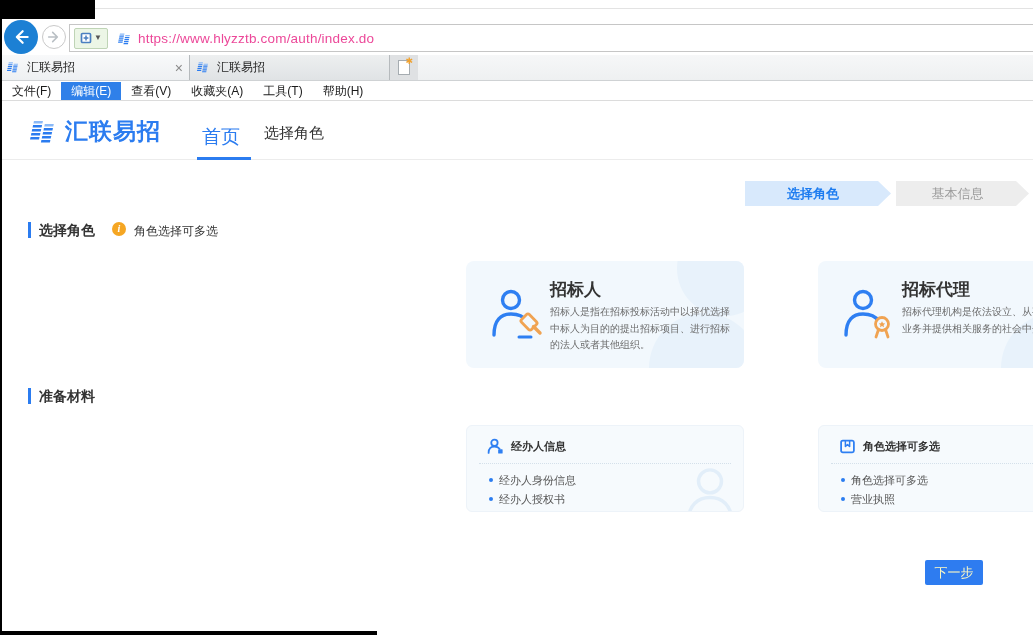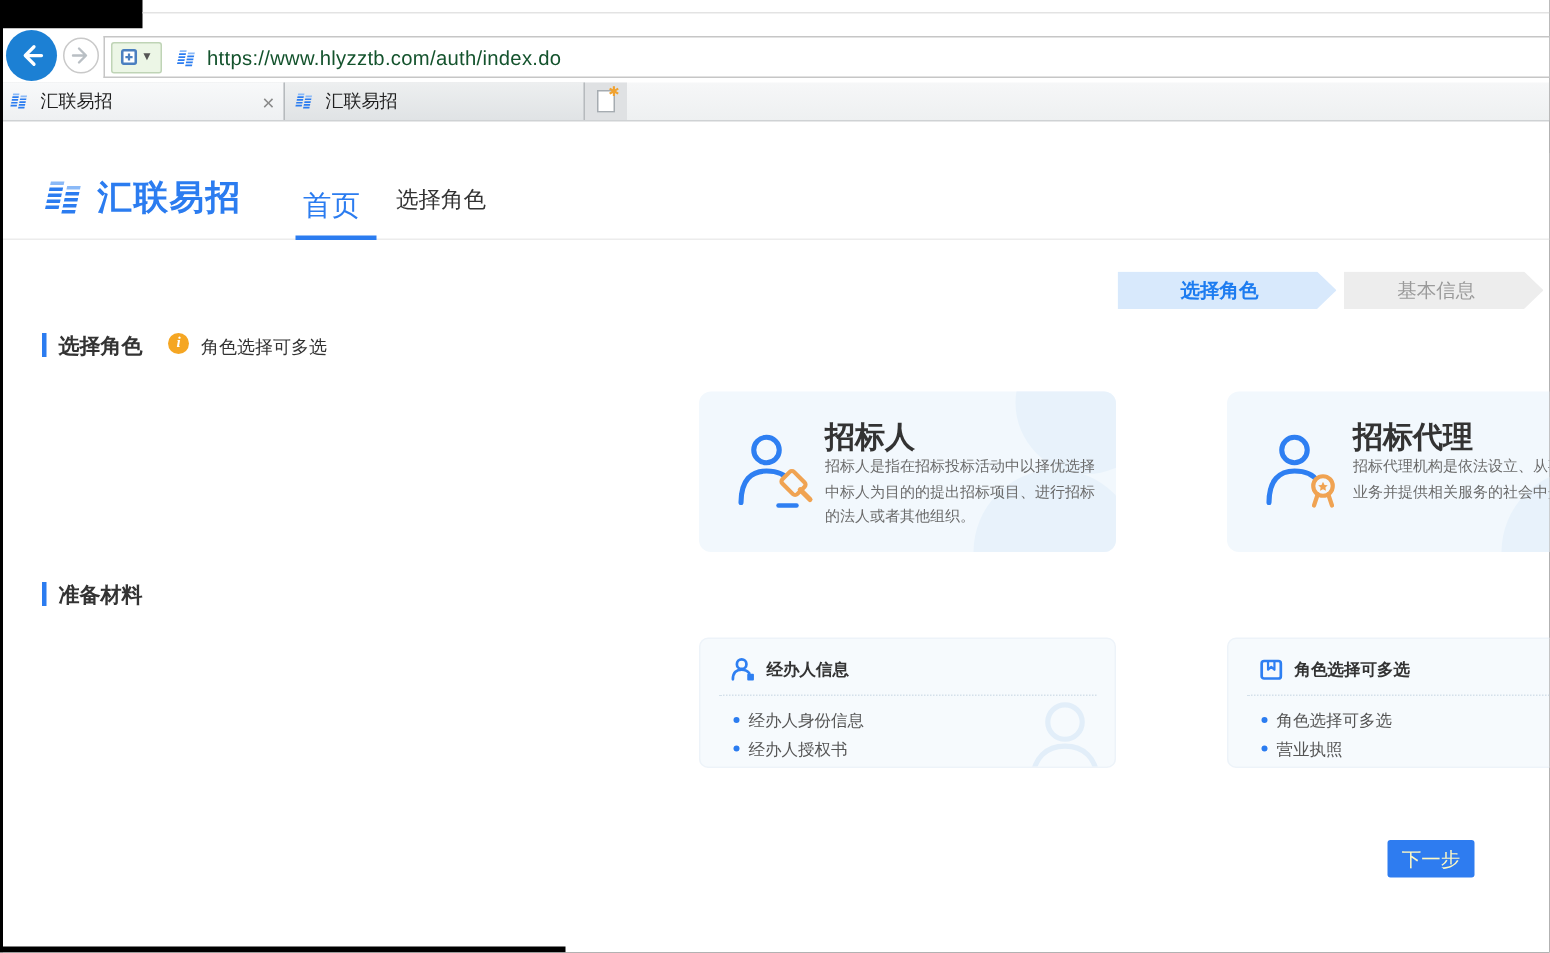--- a/index.html
+++ b/index.html
@@ -18,21 +18,21 @@
               background:#1c80d4; display:flex; align-items:center; justify-content:center; }
   .btn-fwd  { position:absolute; left:42px; top:6px; width:24px; height:24px; border-radius:50%;
               background:#fff; border:1px solid #c9c9c9; display:flex; align-items:center; justify-content:center; }
   .addressbar { position:absolute; left:69px; top:5px; right:0; height:28px; background:#fff;
                 border:1px solid #c6c6c6; border-right:none; display:flex; align-items:center; }
   .compat { margin-left:4px; width:34px; height:21px; background:#ecf6e6; border:1px solid #bfd4b6;
             border-radius:2px; display:flex; align-items:center; justify-content:center; gap:2px; }
   .caret { font-size:8px; color:#555; line-height:1; }
   .favicon { display:inline-flex; width:15px; height:15px; }
   .addr-favicon { margin-left:9px; }
-  .url-text { margin-left:6px; font-size:13.5px; color:#14532d; letter-spacing:.2px; white-space:nowrap; }
+  .url-text { margin-left:6px; font-size:13.5px; color:#ec4899; letter-spacing:.2px; white-space:nowrap; }
   .tabrow { position:absolute; left:0; top:55px; width:1033px; height:26px;
             background:linear-gradient(#f6f7f8,#eef0f1); border-bottom:1px solid #cfd2d4; }
   .tabstrip { position:absolute; left:0; top:0; width:418px; height:25px; background:#dfe1e3; display:flex; }
   .tab { height:25px; display:flex; align-items:center; padding:0 6px; border-right:1px solid #b6babd; }
   .tab.active { width:190px; background:linear-gradient(#f8f9fa,#eef0f2); }
   .tab.inactive { width:200px; background:linear-gradient(#edeff0,#e0e3e5); }
   .tab-label { margin-left:6px; font-size:12px; color:#1f1f1f; white-space:nowrap; overflow:hidden; flex:1; }
   .tab-close { margin-left:4px; color:#8a8a8a; font-size:14px; line-height:1; }
   .newtab { width:27px; height:25px; display:flex; align-items:center; justify-content:center; position:relative; }
   .newtab-page { width:12px; height:15px; background:#fff; border:1px solid #a6acb1; }
@@ -57,21 +57,21 @@
   .sec-bar { position:absolute; width:3px; height:16px; background:#2b7cf0; }
   .sec-title { position:absolute; font-size:14px; font-weight:bold; color:#333; }
   .info-dot { position:absolute; width:14px; height:14px; border-radius:50%; background:#f5a623; color:#fff;
               font-size:10px; font-style:italic; font-weight:bold; text-align:center; line-height:14px;
               font-family:"Liberation Serif","DejaVu Serif",serif; }
   .sec-hint { position:absolute; font-size:12px; color:#333; }
   .rolecard { position:absolute; top:261px; width:278px; height:107px; background:#f2f8fd; border-radius:8px; overflow:hidden; }
   .rolecard .deco1 { position:absolute; right:-28px; top:-40px; width:95px; height:95px; border-radius:50%; background:#e8f2fb; }
   .rolecard .deco2 { position:absolute; right:-15px; bottom:-55px; width:110px; height:110px; border-radius:50%; background:#e8f2fb; }
   .rolecard .ric { position:absolute; left:24px; top:26px; }
-  .rolecard .rtitle { position:absolute; left:84px; top:17px; font-size:20px; font-weight:bold; color:#333; }
+  .rolecard .rtitle { position:absolute; left:84px; top:17px; font-size:17px; font-weight:bold; color:#333; }
   .rolecard .rdesc { position:absolute; left:84px; top:43px; width:186px; font-size:10px; color:#6b6b6b; line-height:16.5px; white-space:nowrap; }
   .matcard { position:absolute; top:425px; width:278px; height:87px; background:#f6fafd; border:1px solid #edf3f9; border-radius:6px; overflow:hidden; }
   .matcard .mic { position:absolute; left:20px; top:12px; }
   .matcard .mtitle { position:absolute; left:44px; top:13px; font-size:11px; font-weight:bold; color:#333; }
   .matcard .mdivider { position:absolute; left:12px; right:12px; top:37px; border-top:1px dotted #d4e0ea; }
   .matcard .mitem { position:absolute; left:32px; font-size:11px; color:#555; }
   .matcard .mdot { position:absolute; left:22px; width:4px; height:4px; border-radius:50%; background:#2b7cf0; }
   .matcard .watermark { position:absolute; right:2px; bottom:-14px; }
   .next-btn { position:absolute; left:925px; top:560px; width:58px; height:25px; background:#2e7cf0; color:#fef9c3;
               border:none; border-radius:2px; font-size:13px; font-family:inherit; }
@@ -154,20 +154,28 @@
         </span>
         <span class="tab-label">汇联易招</span>
       </div>
       <div class="newtab">
         <span class="newtab-page"></span>
         <span class="newtab-star">✱</span>
       </div>
     </div>
   </div>
 
+  <div class="menubar">
+    <span class="menu-item">文件(F)</span>
+    <span class="menu-item hl">编辑(E)</span>
+    <span class="menu-item">查看(V)</span>
+    <span class="menu-item">收藏夹(A)</span>
+    <span class="menu-item">工具(T)</span>
+    <span class="menu-item">帮助(H)</span>
+  </div>
 
   <div class="siteheader">
     <span class="brand-logo">
       <svg width="30" height="30" viewBox="0 0 30 30">
           <use href="#hl-logo"></use>
         </svg>
     </span>
     <span class="brand-name">汇联易招</span>
     <span class="nav-home">首页</span>
     <span class="nav-user">选择角色</span>

